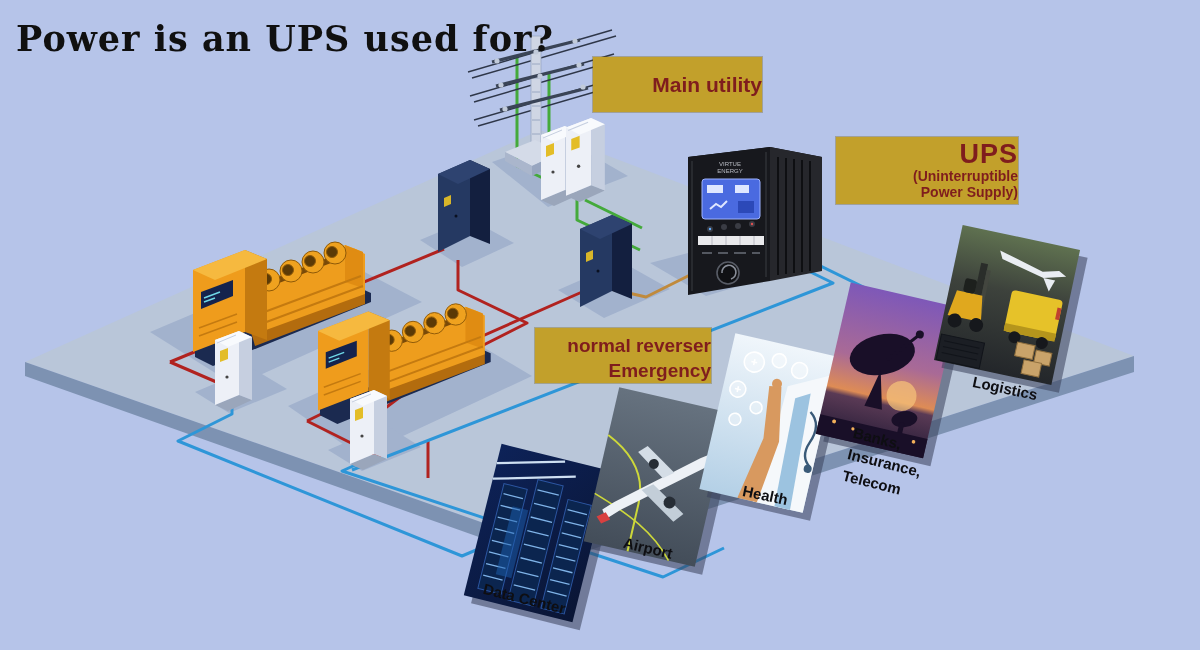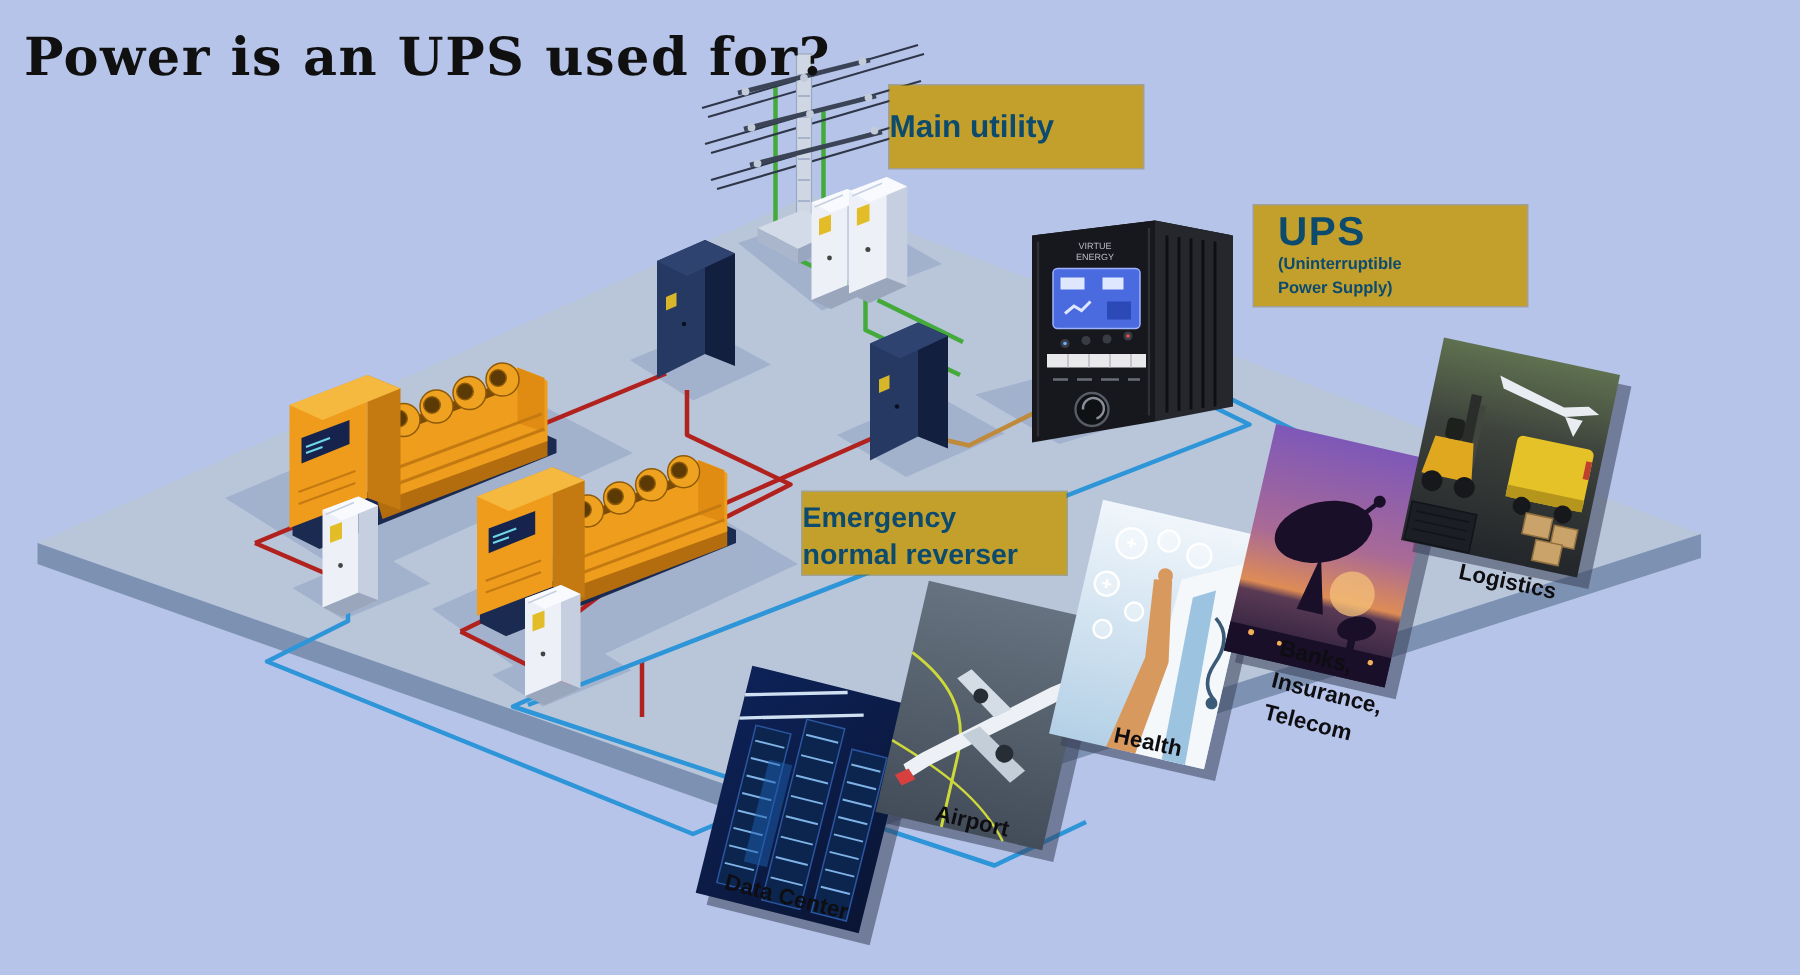--- a/index.html
+++ b/index.html
@@ -1,26 +1,26 @@
 <!DOCTYPE html>
 <html><head>
 <meta charset="utf-8">
 <style>
   html,body{margin:0;padding:0;background:#b6c4e9;}
   .scene{position:relative;width:1200px;height:650px;overflow:hidden;background:#b6c4e9;
          font-family:"Liberation Sans",sans-serif;}
   .scene svg.base{position:absolute;left:0;top:0;}
   .page-title{position:absolute;left:16px;top:18px;font-family:"DejaVu Serif",serif;
       font-weight:bold;font-size:35px;letter-spacing:1px;color:#101010;white-space:nowrap;}
-  .label-box{position:absolute;background:#c2a02b;color:#0c4a6e;font-weight:bold;
-      text-align:left;box-shadow:0 0 0 1px rgba(120,95,10,.35);}
+  .label-box{position:absolute;background:#c2a02b;color:#7f1d1d;font-weight:bold;
+      text-align:right;box-shadow:0 0 0 1px rgba(120,95,10,.35);}
   .lb-main{left:593px;top:57px;width:169px;height:55px;font-size:21px;line-height:55px;}
   .lb-ups{left:836px;top:137px;width:166px;height:64px;padding-top:3px;padding-left:16px;}
   .lb-ups .h{font-size:27px;line-height:28px;letter-spacing:1px;}
-  .lb-ups .s{font-size:11px;line-height:16px;}
+  .lb-ups .s{font-size:14px;line-height:16px;}
   .lb-emg{left:535px;top:328px;width:176px;height:50px;font-size:19px;line-height:25px;padding-top:5px;}
   .caption{position:absolute;font-size:15px;font-weight:bold;color:#0e0e12;
       transform-origin:left top;white-space:nowrap;line-height:1.45;}
   .cap-dc{left:486px;top:578px;transform:rotate(14deg);}
   .cap-ap{left:626px;top:532px;transform:rotate(13deg);}
   .cap-he{left:745px;top:480px;transform:rotate(12deg);}
   .cap-bk{left:856px;top:422px;transform:rotate(14deg);}
   .cap-lg{left:975px;top:371px;transform:rotate(12deg);}
   .caption span{display:block;}
 </style>
@@ -343,22 +343,22 @@
   <span>Main utility</span>
 </div>
 
 <div class="label-box lb-ups">
   <div class="h">UPS</div>
   <div class="s">(Uninterruptible</div>
   <div class="s">Power Supply)</div>
 </div>
 
 <div class="label-box lb-emg">
+  <div>normal reverser</div>
   <div>Emergency</div>
-  <div>normal reverser</div>
 </div>
 
 <div class="caption cap-dc">Data Center</div>
 <div class="caption cap-ap">Airport</div>
 <div class="caption cap-he">Health</div>
 <div class="caption cap-bk">
   <span>Banks,</span>
   <span>Insurance,</span>
   <span>Telecom</span>
 </div>

